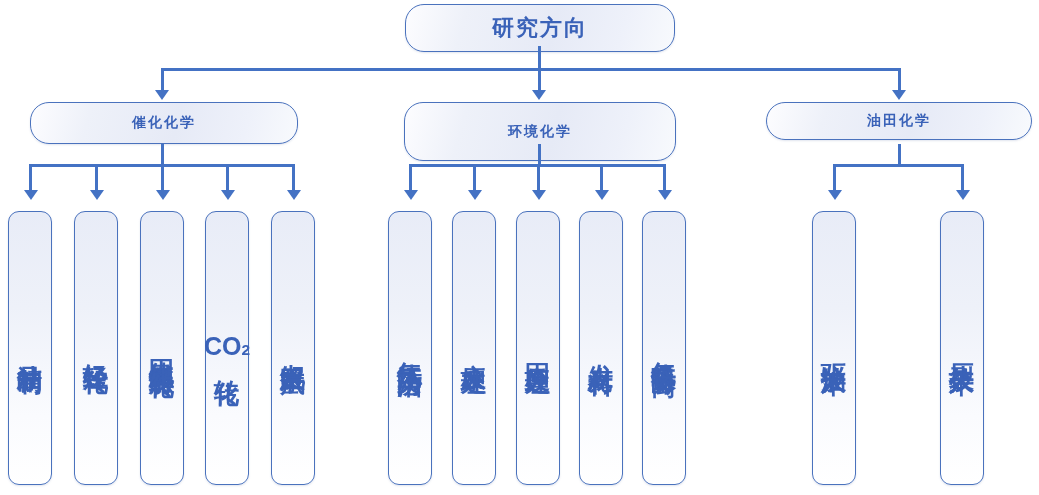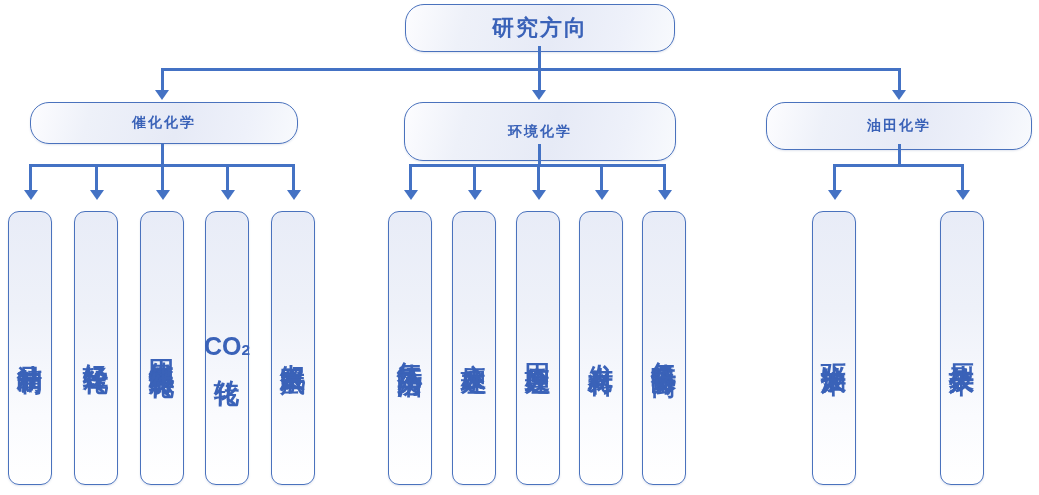--- a/index.html
+++ b/index.html
@@ -124,21 +124,21 @@
   <div class="arrow" style="left:892px; top:90px;"></div>
 
   <div class="node pill lvl2" style="left:30px; top:102px; width:268px; height:42px;">
     <span>催化化学</span>
   </div>
 
   <div class="node pill lvl2" style="left:404px; top:102px; width:272px; height:59px;">
     <span>环境化学</span>
   </div>
 
-  <div class="node pill lvl2" style="left:766px; top:102px; width:266px; height:48px;">
+  <div class="node pill lvl2" style="left:766px; top:102px; width:266px; height:38px;">
     <span>油田化学</span>
   </div>
 
   <div class="line-v" style="left:161px; top:144px; height:22px;"></div>
   <div class="line-h" style="left:29px; top:164px; width:263px;"></div>
 
   <div class="line-v" style="left:29px; top:164px; height:28px;"></div>
   <div class="arrow" style="left:23.5px; top:190px;"></div>
 
   <div class="line-v" style="left:95px; top:164px; height:28px;"></div>

